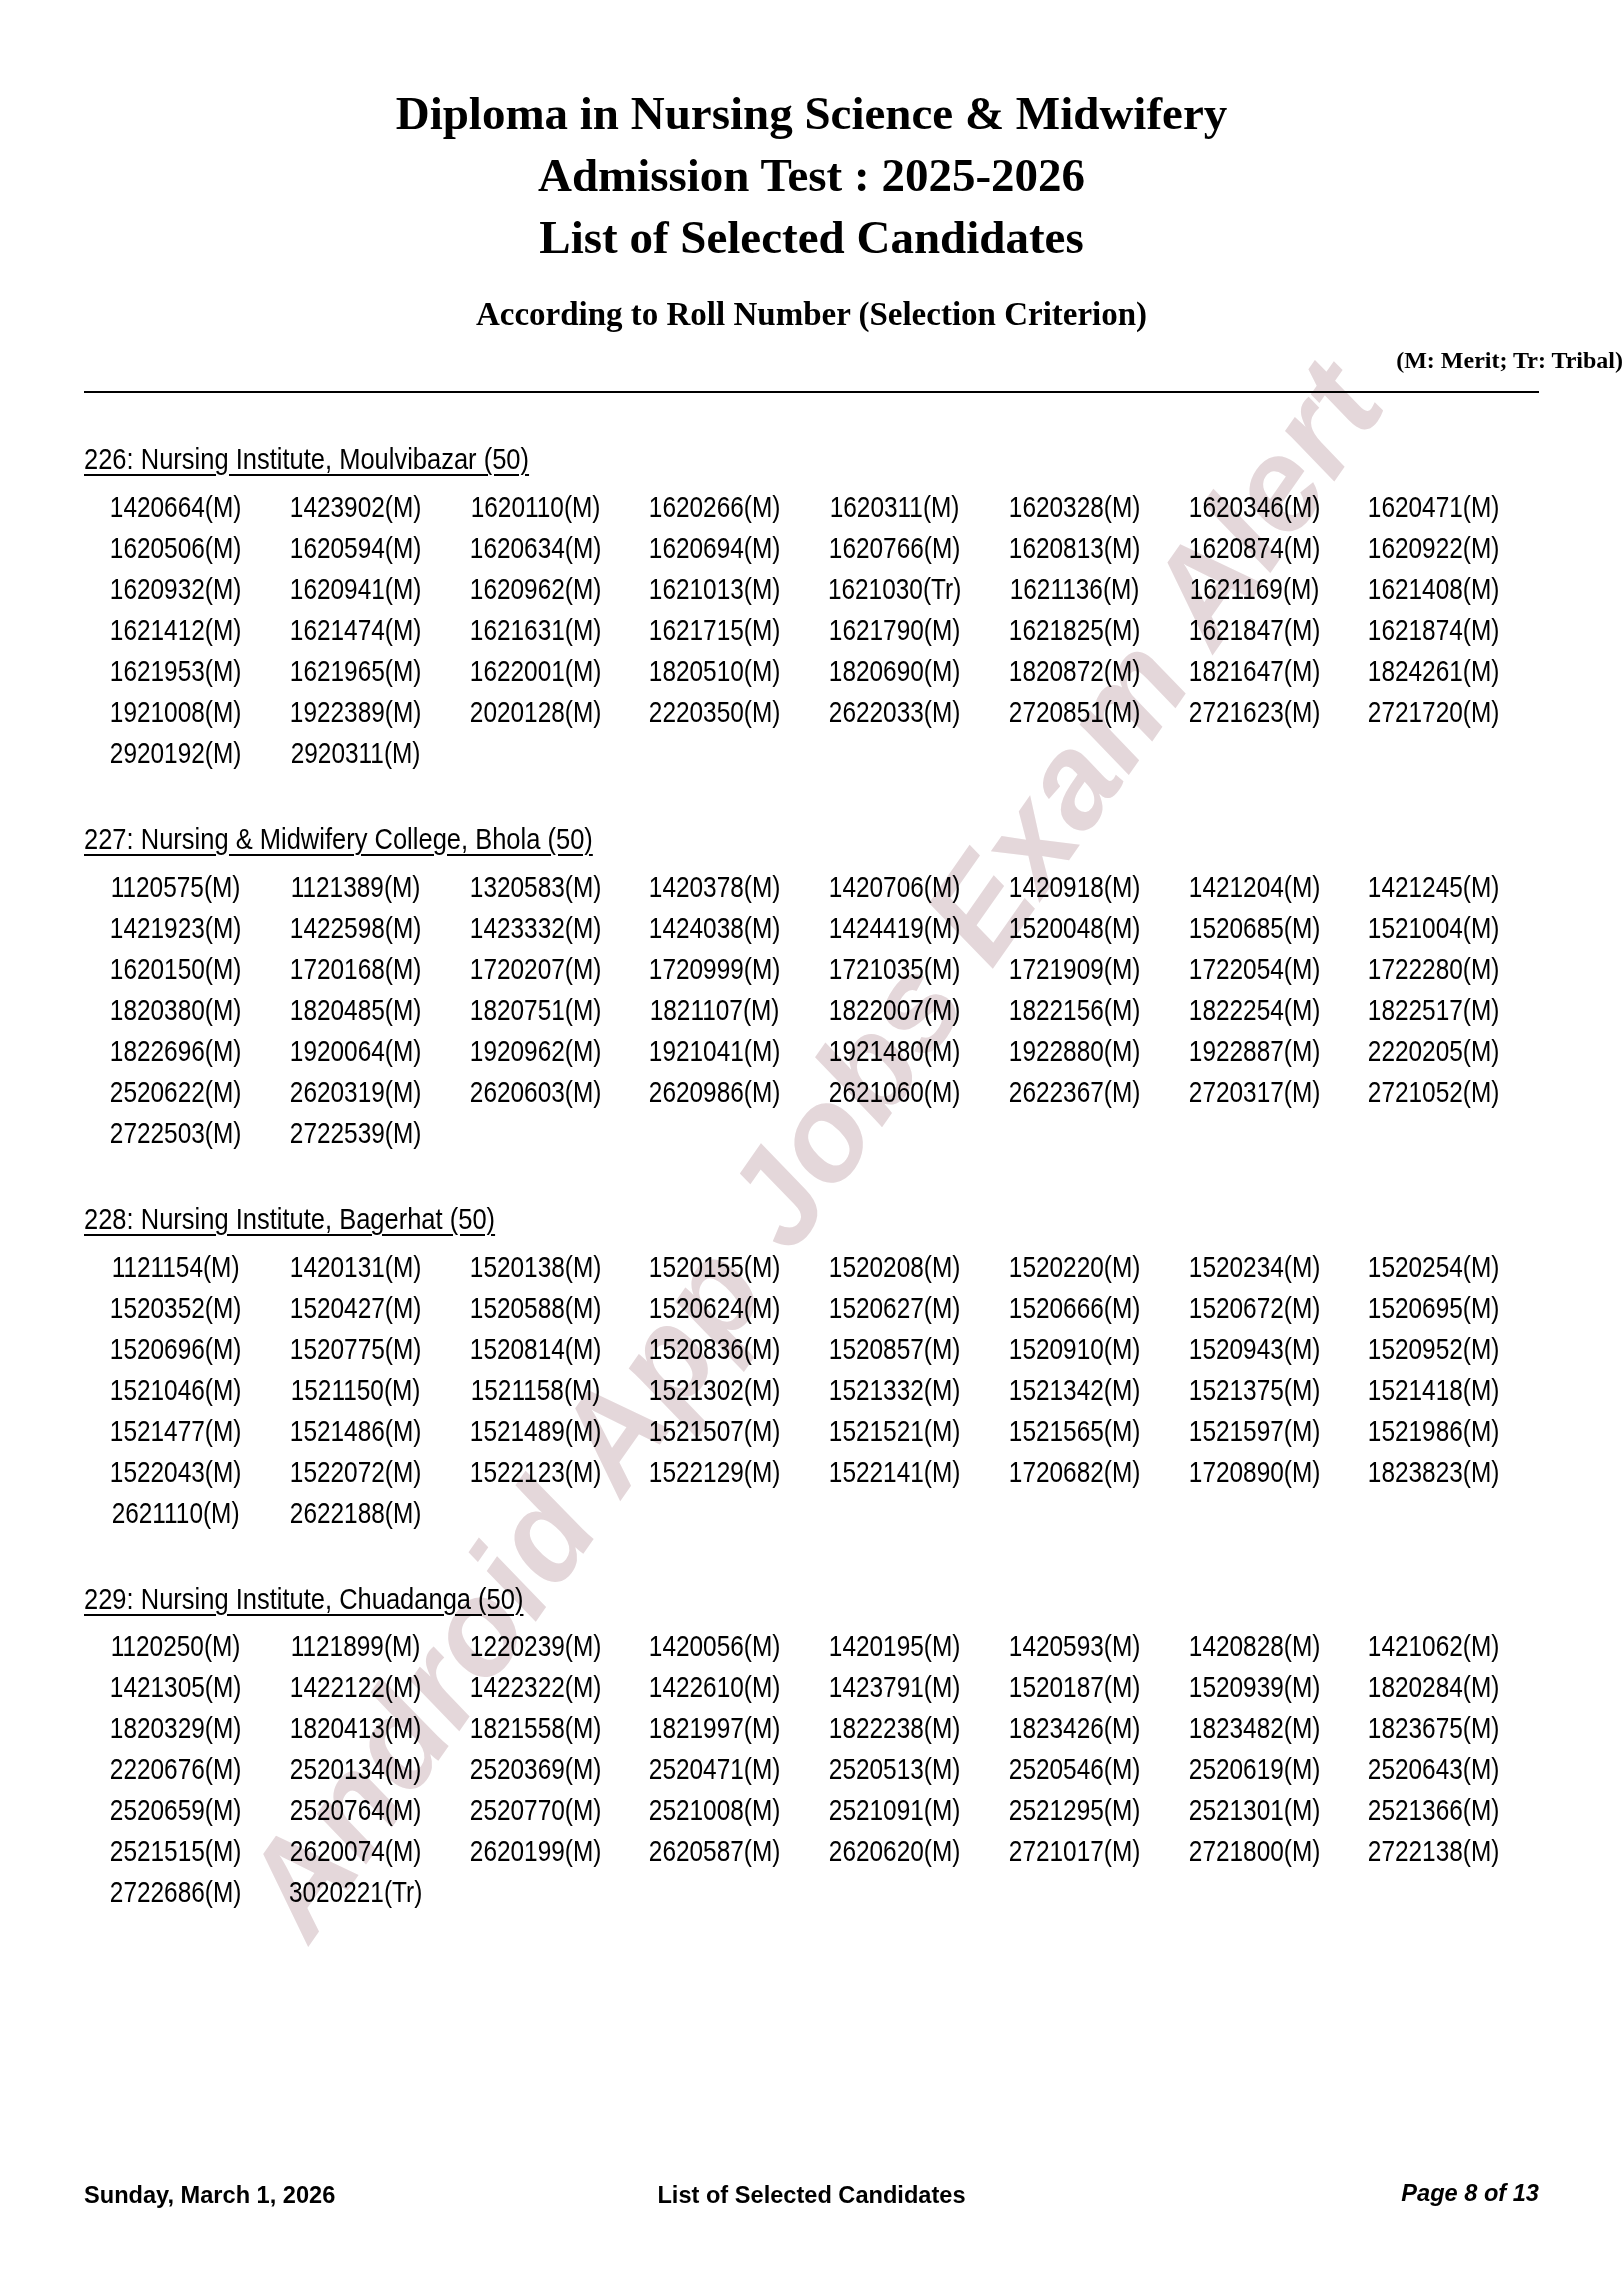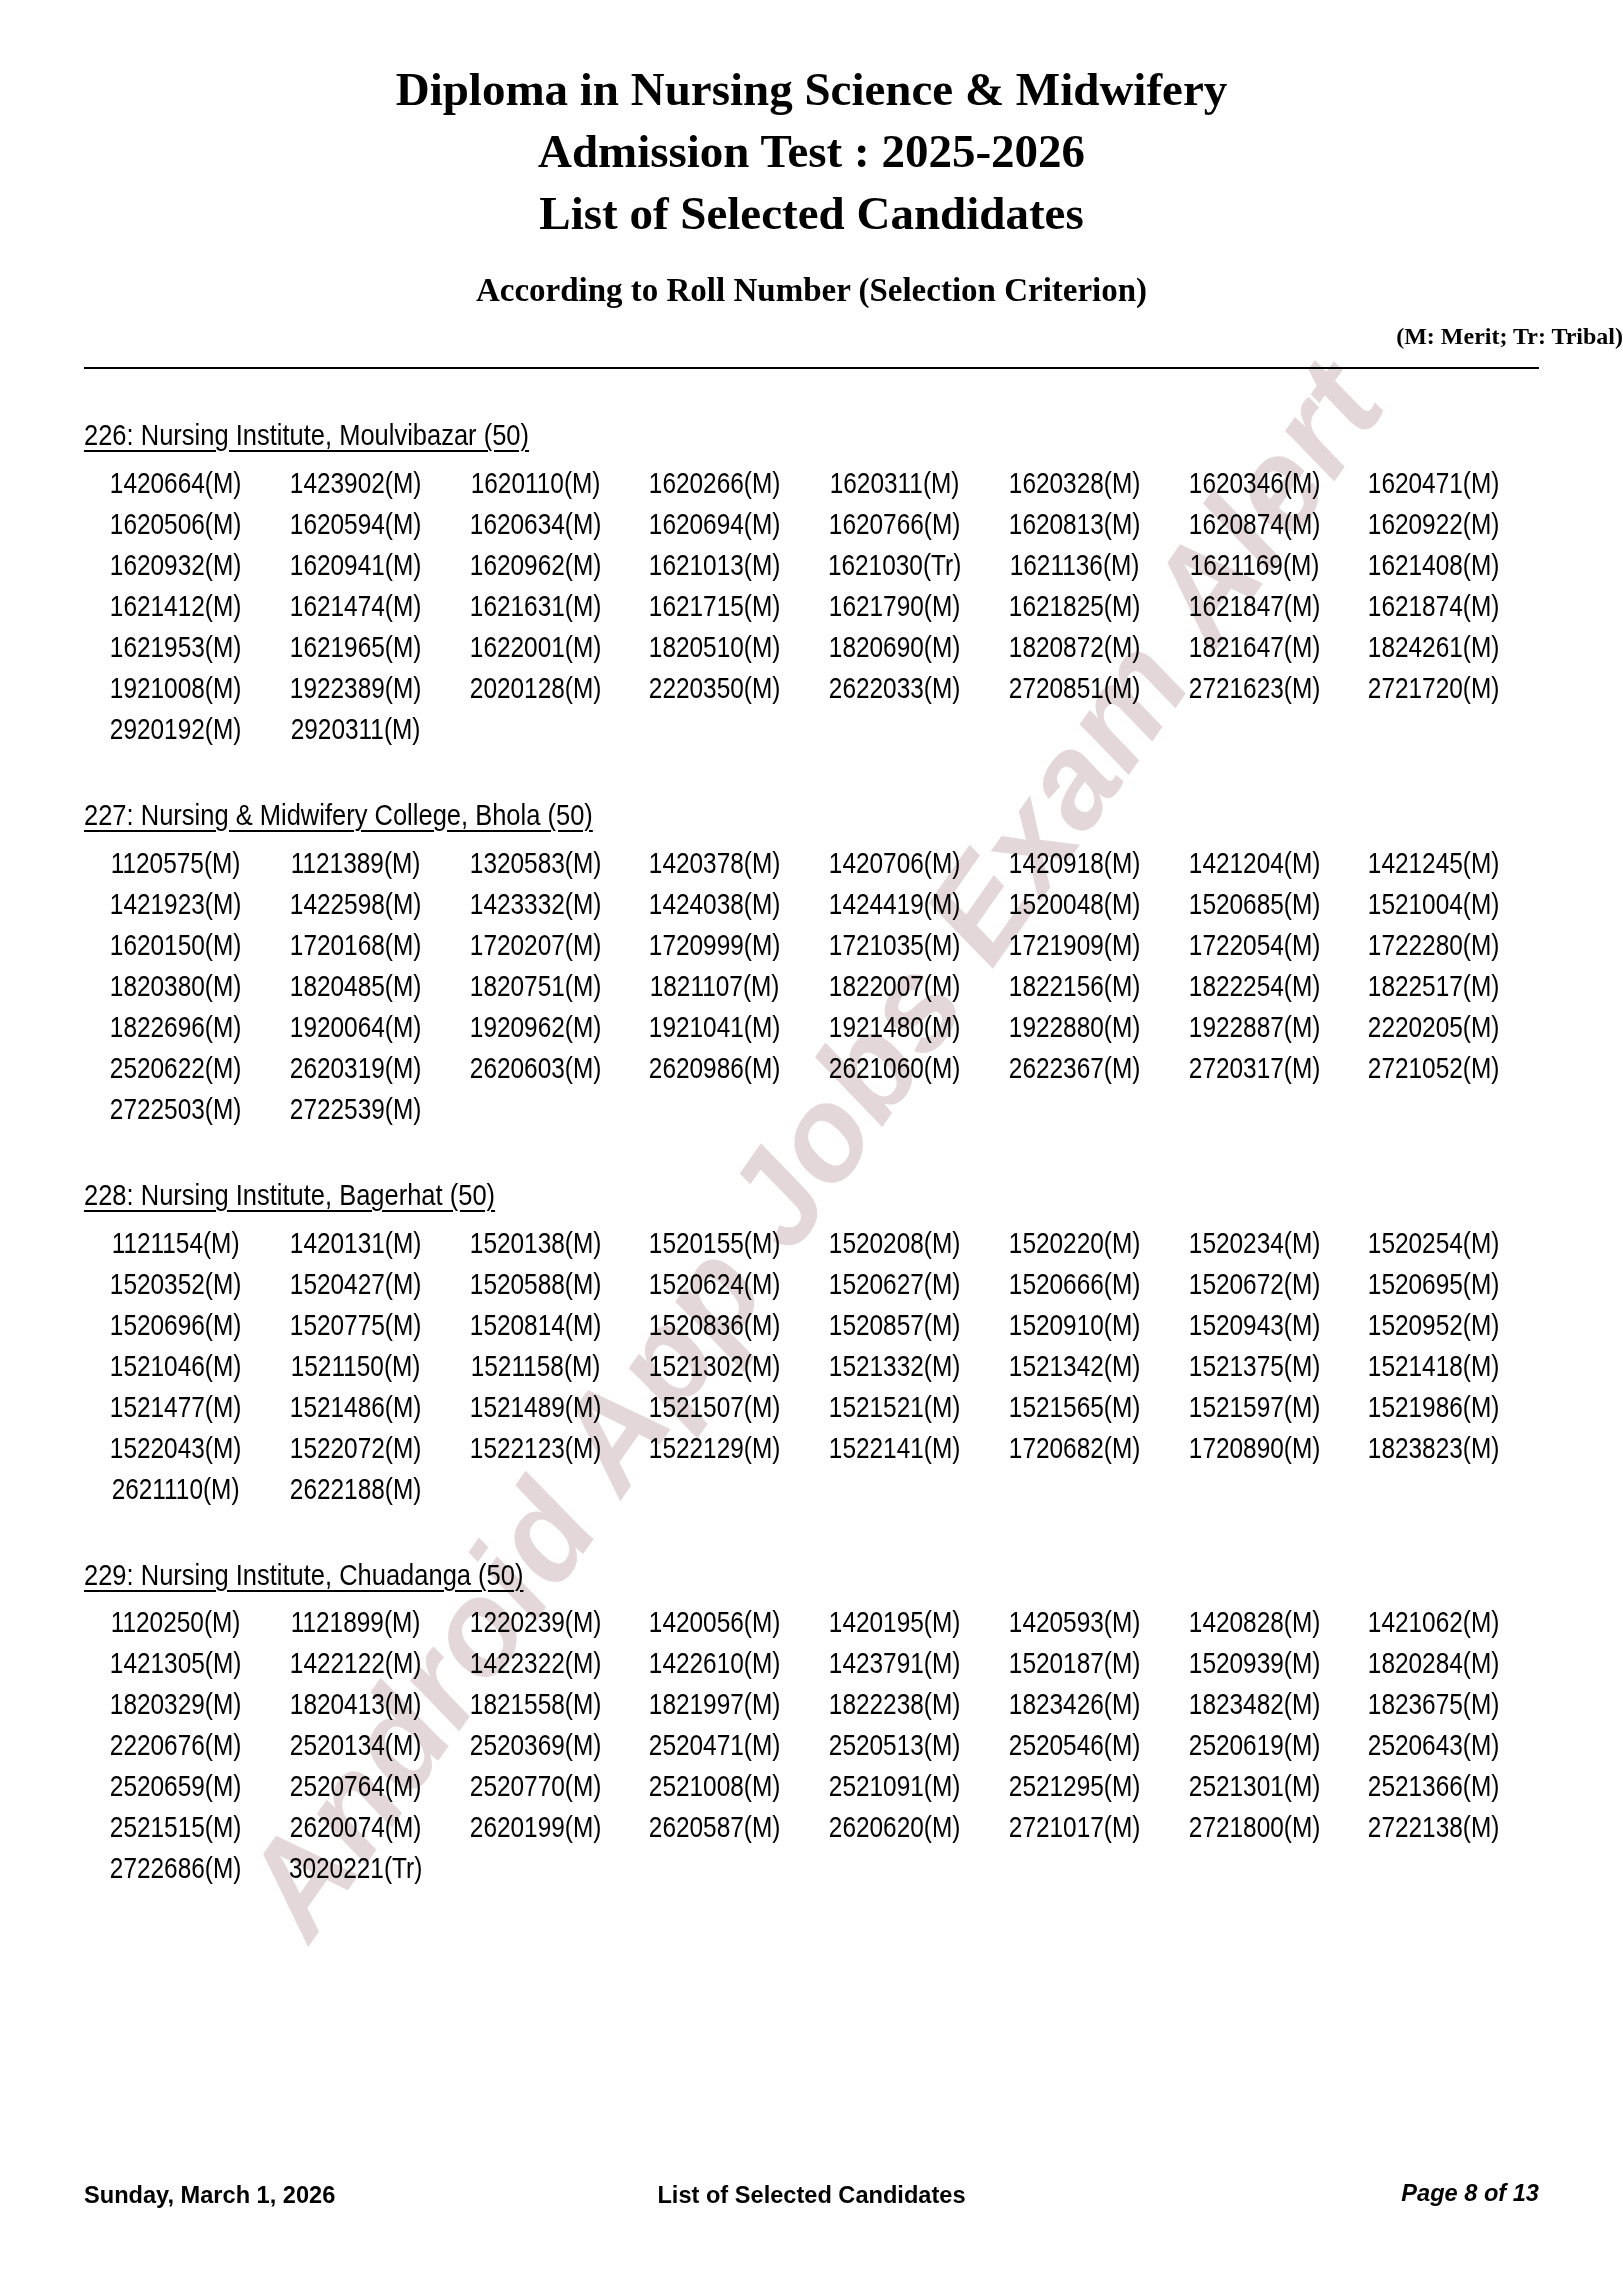--- a/index.html
+++ b/index.html
@@ -15,21 +15,21 @@
     position:absolute;left:50%;top:50%;
     transform:translate(-50%,-50%) rotate(-55deg);
     font-family:"Liberation Sans",sans-serif;
     font-style:italic;font-weight:700;
     font-size:131px;letter-spacing:1.3px;
     white-space:nowrap;
     z-index:0;
     user-select:none;
   }
   .content{position:relative;z-index:1;}
-  .doc-header{text-align:center;padding-top:58px;}
+  .doc-header{text-align:center;padding-top:82px;}
   .title-line{
     font-family:"Liberation Serif",serif;
     font-weight:700;font-size:47px;line-height:62px;
   }
   .subtitle{
     font-family:"Liberation Serif",serif;
     font-weight:700;font-size:33px;line-height:39px;margin-top:27px;
   }
   .legend{
     font-family:"Liberation Serif",serif;

